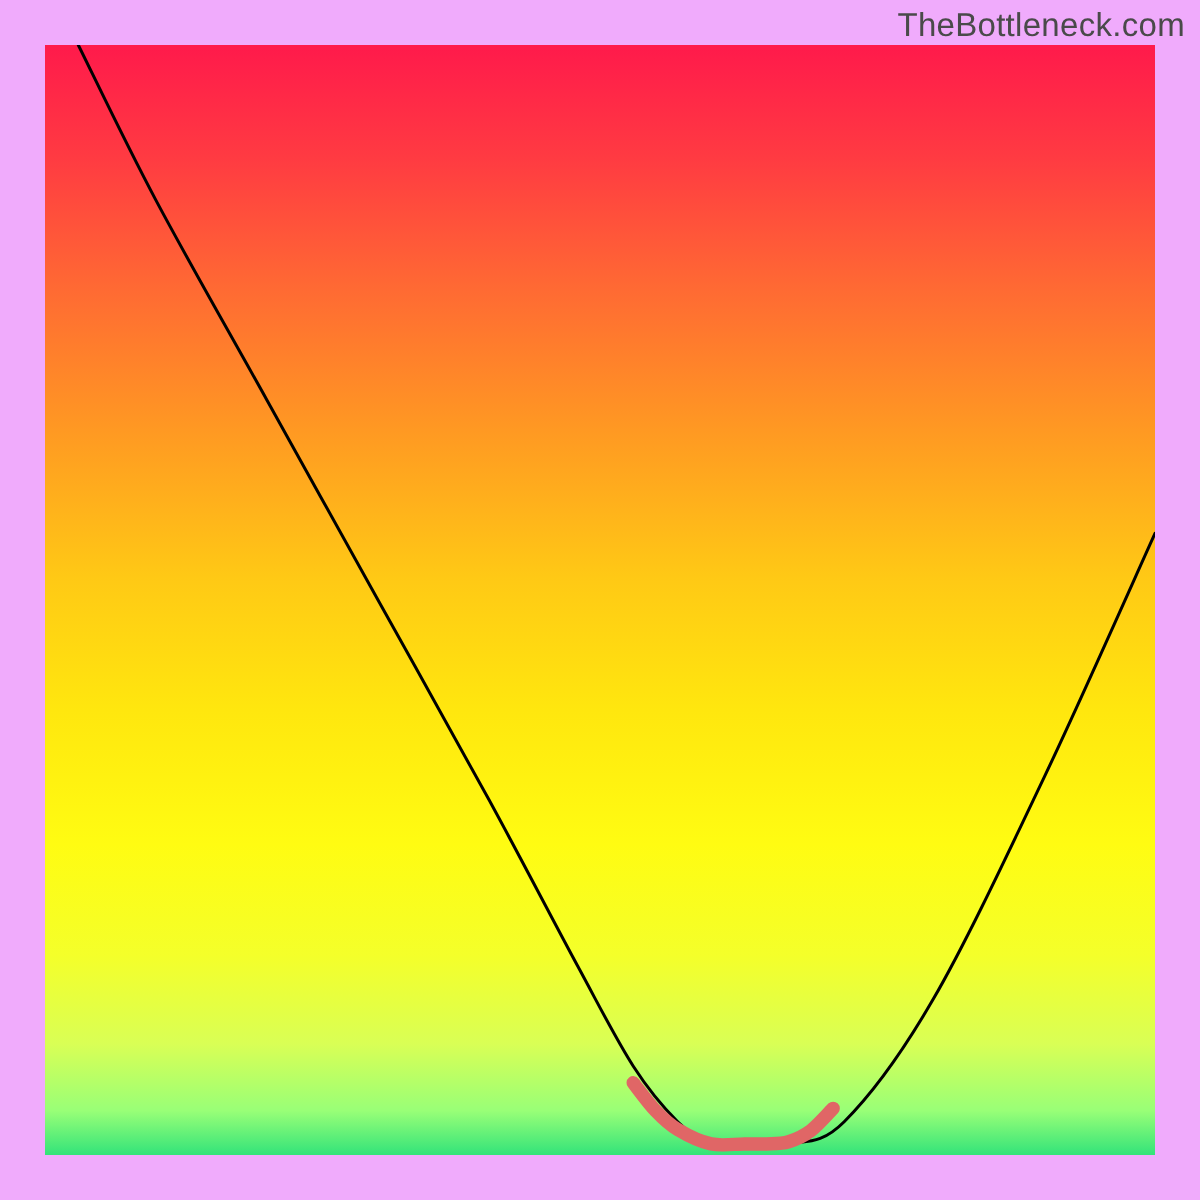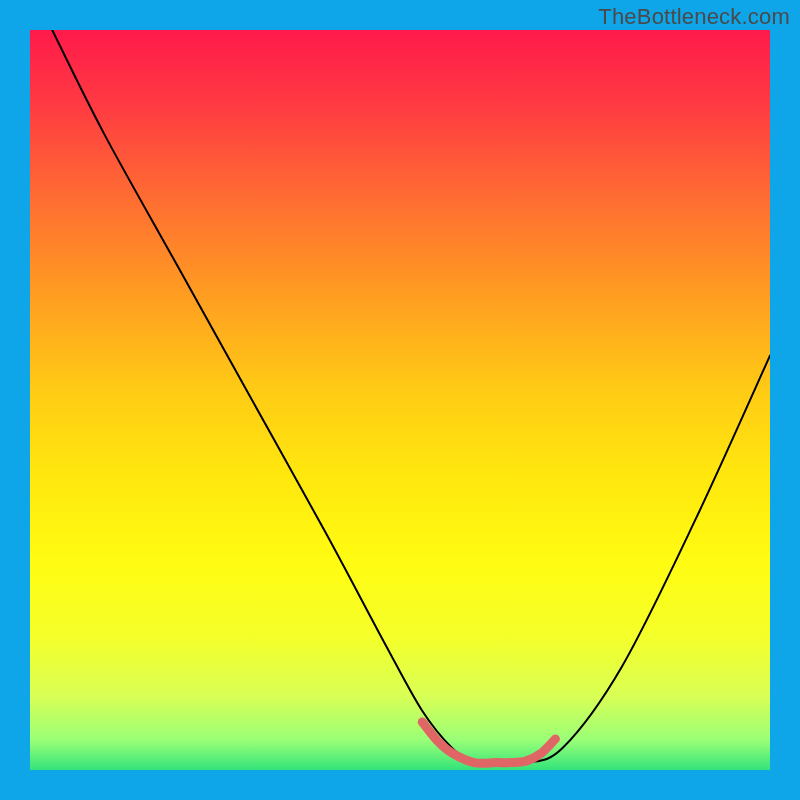--- a/index.html
+++ b/index.html
@@ -9,21 +9,21 @@
     height: 800px;
     background: #000;
     overflow: hidden;
   }
   .frame {
     position: absolute;
     left: 0;
     top: 0;
     width: 800px;
     height: 800px;
-    background: #0ea5e9;
+    background: #f0abfc;
   }
   .plot {
     position: absolute;
     left: 30px;
     top: 30px;
     width: 740px;
     height: 740px;
     overflow: hidden;
   }
   .gradient {

